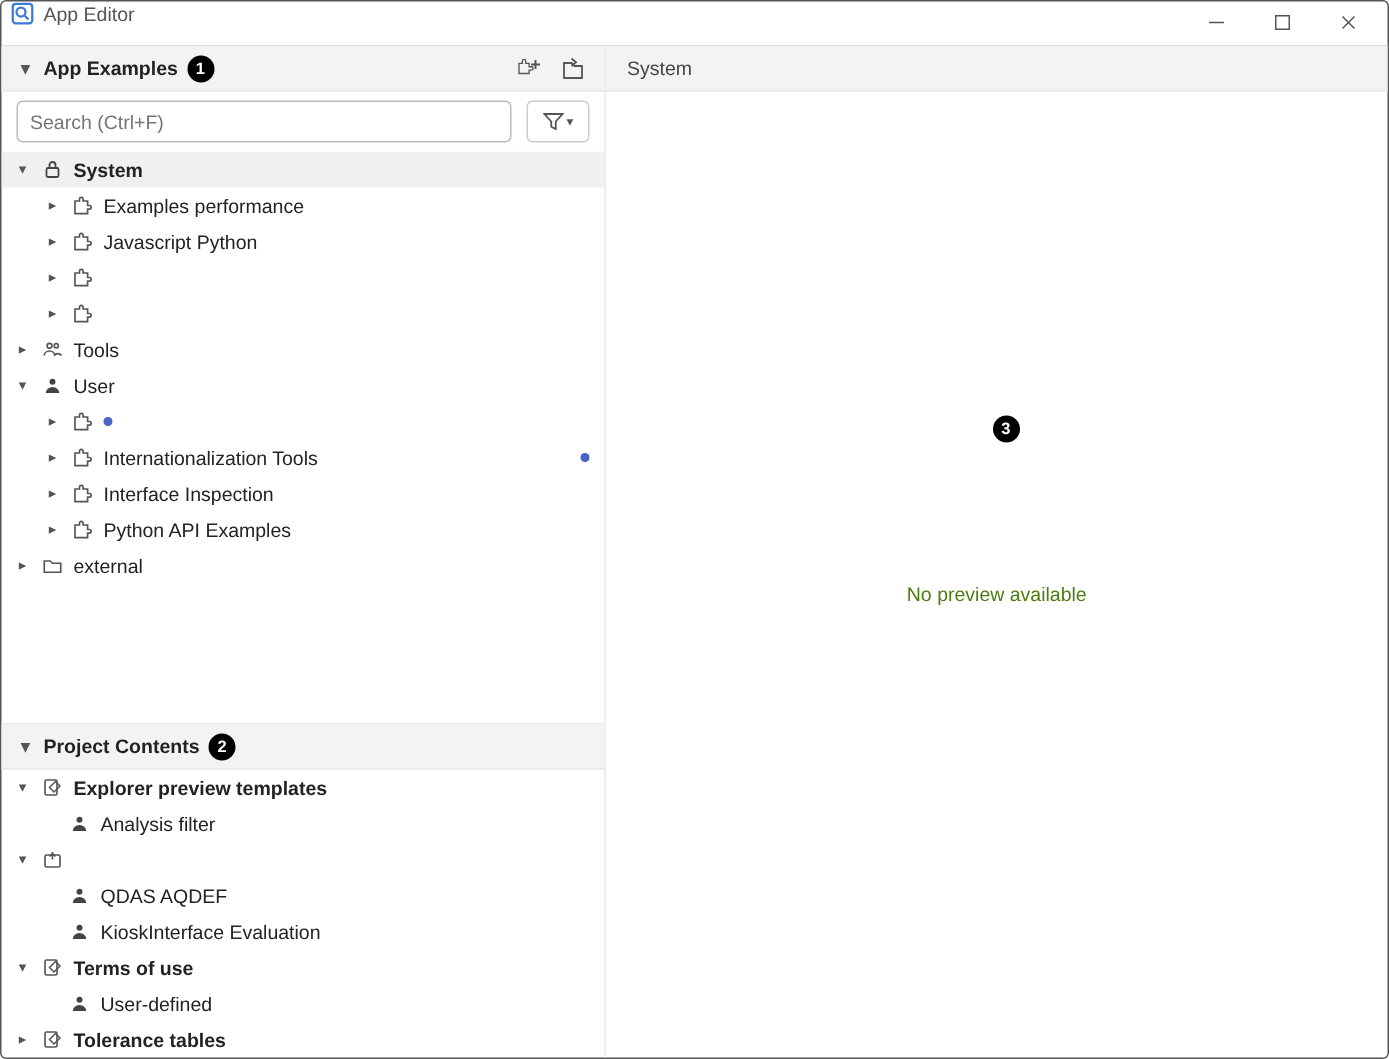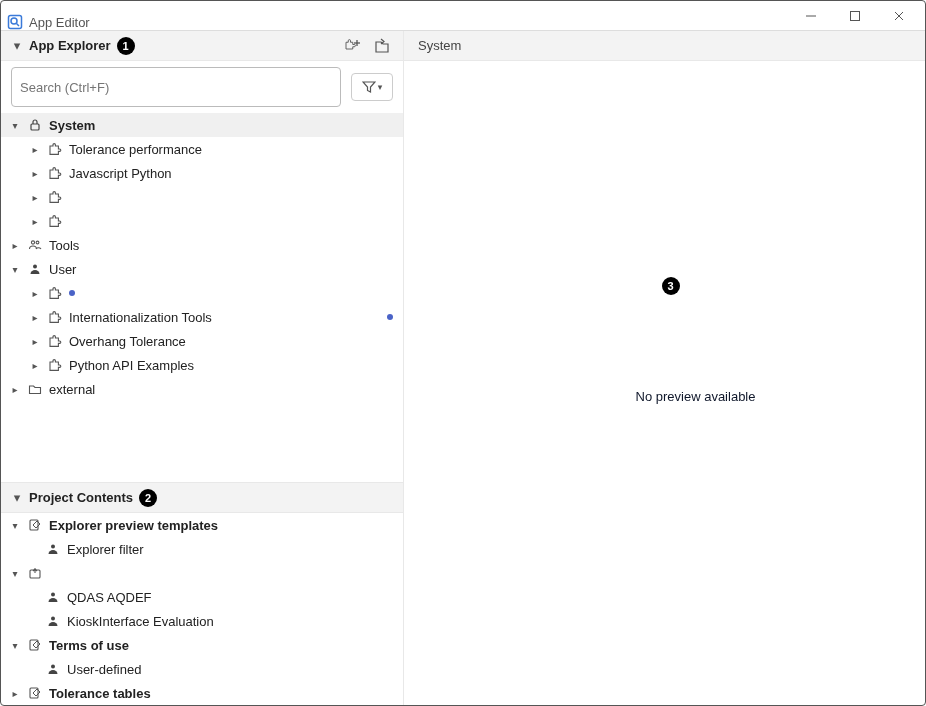--- a/index.html
+++ b/index.html
@@ -1,57 +1,57 @@
 <!DOCTYPE html>
 <html><head>
 <meta charset="utf-8">
 <style>
   * { box-sizing: border-box; margin: 0; padding: 0; }
   html, body { width: 926px; height: 706px; font-family: "Segoe UI", Arial, sans-serif; font-size: 13px; color: #222; overflow: hidden; }
   .window { width: 100%; height: 100%; border: 1px solid #555; border-radius: 4px; display: flex; flex-direction: column; background: #fff; }
-  .titlebar { height: 30px; display: flex; align-items: flex-end; justify-content: space-between; padding: 0 4px 0 6px; border-bottom: 1px solid #ddd; }
+  .titlebar { height: 30px; display: flex; align-items: flex-start; justify-content: space-between; padding: 0 4px 0 6px; border-bottom: 1px solid #ddd; }
   .titlebar-left { display: flex; align-items: center; gap: 6px; }
   .app-icon { width: 16px; height: 16px; display: flex; align-items: center; justify-content: center; }
   .title-text { color: #555; font-size: 13px; }
   .titlebar-controls { display: flex; gap: 0; }
   .tb-btn { width: 44px; height: 28px; display: flex; align-items: center; justify-content: center; color: #555; font-size: 14px; }
 
   .body { flex: 1; display: flex; }
   .left-pane { width: 403px; border-right: 1px solid #e8e8e8; display: flex; flex-direction: column; }
   .right-pane { flex: 1; display: flex; flex-direction: column; }
 
   .panel-header { height: 30px; background: #f3f3f3; display: flex; align-items: center; padding: 0 10px; border-bottom: 1px solid #e8e8e8; }
   .panel-header .disclosure { width: 12px; text-align: center; margin-right: 6px; color: #555; }
   .panel-header .label { font-size: 13px; font-weight: 600; }
   .panel-header .toolbar { margin-left: auto; display: flex; gap: 8px; align-items: center; }
   .icon-btn { width: 22px; height: 22px; display: flex; align-items: center; justify-content: center; color: #555; }
 
   .callout { width: 18px; height: 18px; border-radius: 50%; background: #000; color: #fff; font-size: 11px; font-weight: bold; display: inline-flex; align-items: center; justify-content: center; margin-left: 6px; }
 
   .search-row { display: flex; align-items: center; gap: 10px; padding: 6px 10px; }
-  .search-input { flex: 1; height: 40px; border: 1px solid #bbb; border-radius: 4px; padding: 0 8px; font-size: 13px; color: #777; background: #fff; }
+  .search-input { flex: 1; height: 28px; border: 1px solid #bbb; border-radius: 4px; padding: 0 8px; font-size: 13px; color: #777; background: #fff; }
   .filter-btn { height: 28px; width: 42px; border: 1px solid #ccc; border-radius: 4px; display: flex; align-items: center; justify-content: center; gap: 2px; color: #555; }
 
   .tree { overflow-y: auto; }
   .tree-row { height: 24px; display: flex; align-items: center; padding-left: 8px; padding-right: 10px; gap: 6px; }
   .tree-row.selected { background: #f0f0f0; }
   .tree-expander { width: 12px; text-align: center; color: #555; font-size: 10px; }
   .tree-icon { width: 16px; height: 16px; display: inline-flex; align-items: center; justify-content: center; color: #555; }
   .tree-label { flex: 1; white-space: nowrap; }
   .tree-label.bold { font-weight: 600; }
   .dot { width: 6px; height: 6px; border-radius: 50%; background: #4a63c7; }
   .indent-1 { padding-left: 28px; }
   .indent-2 { padding-left: 44px; }
 
   .explorer-section { flex: 1 1 auto; display: flex; flex-direction: column; min-height: 0; }
   .contents-section { border-top: 1px solid #e8e8e8; }
 
   .right-header { height: 30px; background: #f3f3f3; display: flex; align-items: center; padding: 0 14px; border-bottom: 1px solid #e8e8e8; color: #444; }
   .preview-area { flex: 1; position: relative; }
-  .preview-text { position: absolute; left: 50%; top: 52%; transform: translate(-50%, -50%); color: #0f172a; margin-left: 31px; }
+  .preview-text { position: absolute; left: 50%; top: 52%; transform: translate(-50%, -50%); color: #4d7c0f; }
   .callout-right { position: absolute; left: 50%; top: 35%; transform: translate(-50%, -50%); }
 
   svg { display: block; }
 </style>
 </head>
 <body>
 
 <div class="window">
 
   <div class="titlebar">
@@ -85,21 +85,21 @@
     </div>
   </div>
 
   <div class="body">
 
     <div class="left-pane">
 
       <div class="explorer-section">
         <div class="panel-header">
           <span class="disclosure">▾</span>
-          <span class="label">App Explorer</span>
+          <span class="label">App Examples</span>
           <span class="callout">1</span>
           <div class="toolbar">
             <span class="icon-btn">
               <svg width="18" height="18" viewBox="0 0 18 18">
                   <path d="M3 6 h3 v-2 a1.5 1.5 0 0 1 3 0 v2 h3 v3 h2 a1.5 1.5 0 0 1 0 3 h-2 v3 h-9 z" fill="none" stroke="#555" stroke-width="1.2" transform="scale(0.75) translate(1,1)"></path>
                   <line x1="14" y1="3" x2="14" y2="9" stroke="#555" stroke-width="1.3"></line>
                   <line x1="11" y1="6" x2="17" y2="6" stroke="#555" stroke-width="1.3"></line>
                 </svg>
             </span>
             <span class="icon-btn">
@@ -134,21 +134,21 @@
             <span class="tree-label bold">System</span>
           </div>
 
           <div class="tree-row indent-1">
             <span class="tree-expander">▸</span>
             <span class="tree-icon">
                 <svg width="14" height="14" viewBox="0 0 14 14">
                   <path d="M2 4 h3 v-1.2 a1.2 1.2 0 0 1 2.4 0 V4 h3 v3 h1.2 a1.2 1.2 0 0 1 0 2.4 H10.4 v3 H2 z" fill="none" stroke="#555" stroke-width="1.1"></path>
                 </svg>
               </span>
-            <span class="tree-label">Tolerance performance</span>
+            <span class="tree-label">Examples performance</span>
           </div>
           <div class="tree-row indent-1">
             <span class="tree-expander">▸</span>
             <span class="tree-icon">
                 <svg width="14" height="14" viewBox="0 0 14 14">
                   <path d="M2 4 h3 v-1.2 a1.2 1.2 0 0 1 2.4 0 V4 h3 v3 h1.2 a1.2 1.2 0 0 1 0 2.4 H10.4 v3 H2 z" fill="none" stroke="#555" stroke-width="1.1"></path>
                 </svg>
               </span>
             <span class="tree-label">Javascript Python</span>
           </div>
@@ -212,21 +212,21 @@
             <span class="tree-label">Internationalization Tools</span>
             <span class="dot"></span>
           </div>
           <div class="tree-row indent-1">
             <span class="tree-expander">▸</span>
             <span class="tree-icon">
                 <svg width="14" height="14" viewBox="0 0 14 14">
                   <path d="M2 4 h3 v-1.2 a1.2 1.2 0 0 1 2.4 0 V4 h3 v3 h1.2 a1.2 1.2 0 0 1 0 2.4 H10.4 v3 H2 z" fill="none" stroke="#555" stroke-width="1.1"></path>
                 </svg>
               </span>
-            <span class="tree-label">Overhang Tolerance</span>
+            <span class="tree-label">Interface Inspection</span>
           </div>
           <div class="tree-row indent-1">
             <span class="tree-expander">▸</span>
             <span class="tree-icon">
                 <svg width="14" height="14" viewBox="0 0 14 14">
                   <path d="M2 4 h3 v-1.2 a1.2 1.2 0 0 1 2.4 0 V4 h3 v3 h1.2 a1.2 1.2 0 0 1 0 2.4 H10.4 v3 H2 z" fill="none" stroke="#555" stroke-width="1.1"></path>
                 </svg>
               </span>
             <span class="tree-label">Python API Examples</span>
           </div>
@@ -261,21 +261,21 @@
               </span>
             <span class="tree-label bold">Explorer preview templates</span>
           </div>
           <div class="tree-row indent-2">
             <span class="tree-icon">
                 <svg width="14" height="14" viewBox="0 0 14 14">
                   <circle cx="7" cy="4.5" r="2" fill="#444"></circle>
                   <path d="M2.5 12 a4.5 4 0 0 1 9 0 z" fill="#444"></path>
                 </svg>
               </span>
-            <span class="tree-label">Explorer filter</span>
+            <span class="tree-label">Analysis filter</span>
           </div>
 
           <div class="tree-row">
             <span class="tree-expander">▾</span>
             <span class="tree-icon">
                 <svg width="14" height="14" viewBox="0 0 14 14">
                   <rect x="2" y="4" width="10" height="8" rx="1" fill="none" stroke="#555" stroke-width="1.1"></rect>
                   <path d="M7 2 v5 M5 5 l2 -2 l2 2" fill="none" stroke="#555" stroke-width="1.1"></path>
                 </svg>
               </span>

